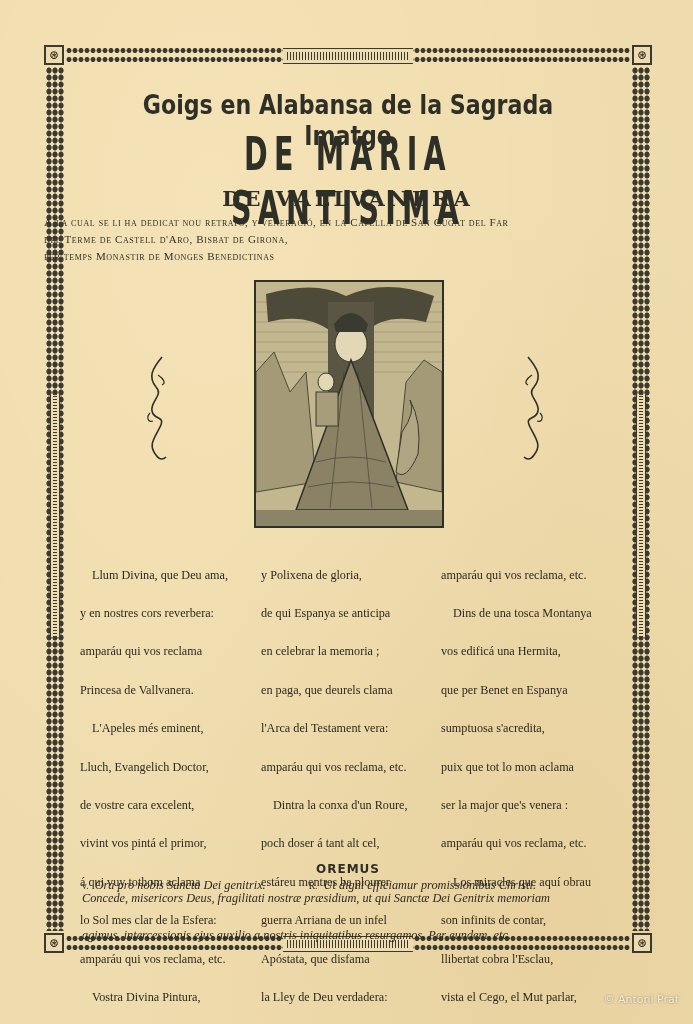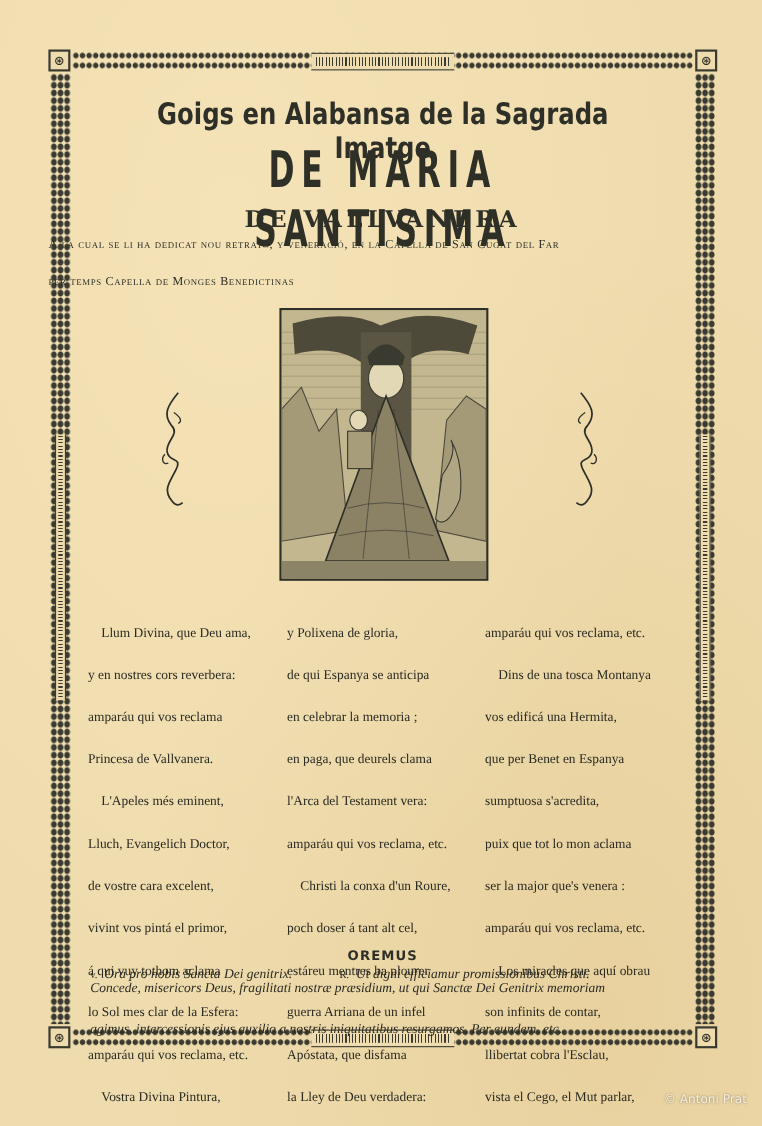--- a/index.html
+++ b/index.html
@@ -128,21 +128,22 @@
     </div>
   <div class="corner tl">⊛</div>
   <div class="corner tr">⊛</div>
   <div class="corner bl">⊛</div>
   <div class="corner br">⊛</div>
 
   <div class="title-1">Goigs en Alabansa de la Sagrada Imatge</div>
   <div class="title-2">DE MARIA SANTISIMA</div>
   <div class="title-3">DE VALLVANERA</div>
   <div class="subtitle sub1">Á la cual se li ha dedicat nou retrato, y veneració, en la Capella de San Cugat del Far</div>
-  <div class="subtitle sub3">per temps Capella de Monges Benedictinas</div>
+  <div class="subtitle sub2">del Terme de Castell d'Aro, Bisbat de Girona,</div>
+  <div class="subtitle sub3">per temps Monastir de Monges Benedictinas</div>
 
   <svg class="flourish left" viewBox="0 0 26 110">
     <path d="M18 2 C8 14, 4 22, 12 32 C20 40, 6 46, 8 56 C10 66, 22 60, 16 72 C10 84, 4 90, 12 100 C16 106, 20 104, 22 102" fill="none" stroke="#2e2f27" stroke-width="1.6"></path>
     <path d="M14 20 C20 24, 22 28, 18 30" fill="none" stroke="#2e2f27" stroke-width="1.2"></path>
     <path d="M6 58 C2 62, 4 68, 9 66" fill="none" stroke="#2e2f27" stroke-width="1.2"></path>
   </svg>
   <svg class="flourish right" viewBox="0 0 26 110">
     <path d="M8 2 C18 14, 22 22, 14 32 C6 40, 20 46, 18 56 C16 66, 4 60, 10 72 C16 84, 22 90, 14 100 C10 106, 6 104, 4 102" fill="none" stroke="#2e2f27" stroke-width="1.6"></path>
     <path d="M12 20 C6 24, 4 28, 8 30" fill="none" stroke="#2e2f27" stroke-width="1.2"></path>
     <path d="M20 58 C24 62, 22 68, 17 66" fill="none" stroke="#2e2f27" stroke-width="1.2"></path>
@@ -210,21 +211,21 @@
     
   </div>
 
   <div class="poem col2">
     <span class="ln">y Polixena de gloria,</span>
     <span class="ln">de qui Espanya se anticipa</span>
     <span class="ln">en celebrar la memoria ;</span>
     <span class="ln">en paga, que deurels clama</span>
     <span class="ln">l'Arca del Testament vera:</span>
     <span class="ln">amparáu qui vos reclama, etc.</span>
-    <span class="ln indent">Christi la conxa d'un Roure,</span>
+    <span class="ln indent">Dintra la conxa d'un Roure,</span>
     <span class="ln">poch doser á tant alt cel,</span>
     <span class="ln">estáreu mentres ba plourer</span>
     <span class="ln">guerra Arriana de un infel</span>
     <span class="ln">Apóstata, que disfama</span>
     <span class="ln">la Lley de Deu verdadera:</span>
     
     
     
     
     

